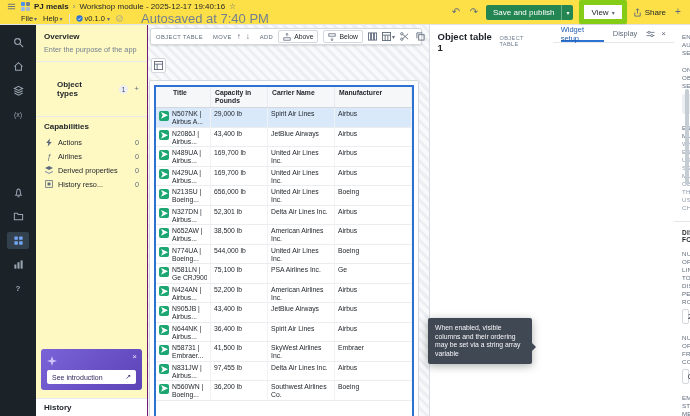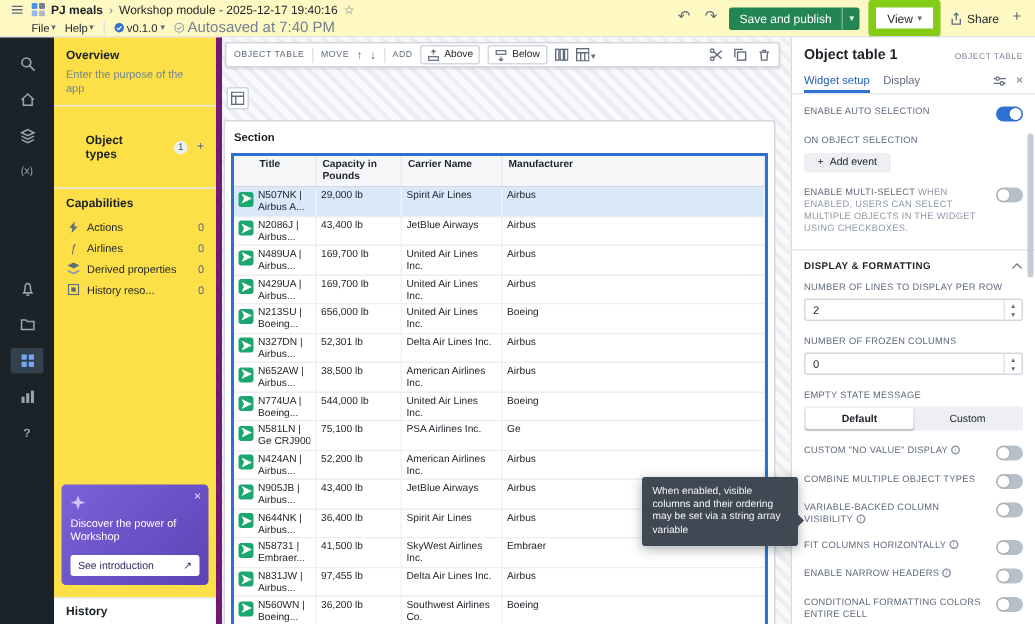--- a/index.html
+++ b/index.html
@@ -2,52 +2,52 @@
 <html><head>
 <meta charset="utf-8">
 <style>
   *{box-sizing:border-box;margin:0;padding:0}
   html,body{width:690px;height:416px;overflow:hidden}
   body{font-family:"Liberation Sans",sans-serif;color:#1c2127;background:#fff;font-size:9px}
   svg{display:block}
   .app{position:relative;width:690px;height:416px;display:flex;flex-direction:column;overflow:hidden}
 
   
-  .topbar{flex:0 0 24px;display:flex;align-items:center;justify-content:space-between;border-bottom:1px solid #e1e3e8;padding:0 6px 0 5px;background:#fef9c3}
+  .topbar{flex:0 0 24px;display:flex;align-items:center;justify-content:space-between;border-bottom:1px solid #e1e3e8;padding:0 6px 0 5px;background:#fde047}
   .tb-left{display:flex;flex-direction:column;justify-content:center;gap:1px}
   .tb-row{display:flex;align-items:center;gap:4px;height:11px}
   .tb-row2{margin-left:16px;gap:6px}
   .app-name{font-weight:bold;font-size:8px}
   .crumb-sep{color:#738091;font-size:8px}
   .module-title{font-size:8px;color:#1c2127}
   .star{color:#5f6b7c;font-size:8px}
   .menu-item{font-size:7.5px;color:#1c2127;display:flex;align-items:center;gap:1px}
   .caret{font-size:6px;color:#5f6b7c}
   .tb-divider{width:1px;height:9px;background:#e1e3e8}
   .version-badge{display:flex;align-items:center;gap:2px;font-size:7.5px;color:#1c2127}
-  .autosave{display:flex;align-items:center;gap:2px;font-size:10px;color:#738091}
+  .autosave{display:flex;align-items:center;gap:18px;font-size:13px;color:#738091}
   .tb-right{display:flex;align-items:center;gap:6px}
   .icon-btn{color:#5f6b7c;font-size:10px;line-height:10px;display:flex;align-items:center;justify-content:center;min-width:12px;height:14px;cursor:pointer}
   .btn-save{display:flex;align-items:stretch;background:#238551;color:#fff;border-radius:2px;overflow:hidden;font-size:8px;cursor:pointer}
   .btn-save .main-part{padding:3px 7px;display:flex;align-items:center}
   .btn-save .caret-part{padding:3px 4px;border-left:1px solid rgba(255,255,255,.35);display:flex;align-items:center;font-size:6px}
   .btn-view{display:flex;align-items:center;gap:3px;background:#fff;border:5px solid #84cc16;border-radius:2px;padding:2.5px 7px;font-size:8px;box-shadow:0 1px 1px rgba(17,20,24,.08);cursor:pointer}
   .btn-share{display:flex;align-items:center;gap:3px;font-size:8px;color:#1c2127;cursor:pointer}
 
   
   .main{flex:1;display:flex;min-height:0}
 
   
   .leftnav{flex:0 0 36px;background:#1b2329;display:flex;flex-direction:column;align-items:center;padding:9px 0 0;gap:7px}
   .nav-icon{width:22px;height:17px;display:flex;align-items:center;justify-content:center;color:#9aa5b1;border-radius:2px;cursor:pointer;font-size:7px}
   .nav-icon.lower-first{margin-top:54px}
   .nav-icon.active{background:#33414e;color:#74a8f7}
 
   
-  .leftpanel{flex:0 0 112px;border-right:4px solid #701a75;background:#fde047;position:relative;padding-top:7px}
+  .leftpanel{flex:0 0 112px;border-right:1px solid #701a75;background:#fef9c3;position:relative;padding-top:7px}
   .lp-pad{padding:0 8px}
   .lp-title{font-size:8px;font-weight:bold;margin-bottom:4px}
   .lp-placeholder{font-size:7.3px;color:#738091;line-height:9px;margin-bottom:7px}
   .lp-divider{height:1px;background:#e8eaed;margin:5px 0}
   .lp-head{display:flex;align-items:center;gap:3px;margin-bottom:4px}
   .count-badge{font-size:6.5px;color:#404854;background:#edeff2;border-radius:6px;padding:0 3px;line-height:9px}
   .lp-head .spacer{flex:1}
   .mini-icon{color:#5f6b7c;font-size:8px;line-height:8px;cursor:pointer}
   .object-item{display:flex;align-items:center;gap:4px;background:#f6f7f9;border-radius:2px;padding:3px 4px;font-size:7.3px;cursor:pointer}
   .obj-chip{width:10px;height:10px;flex:0 0 10px;border-radius:2px;background:#1ba672;display:flex;align-items:center;justify-content:center}
@@ -79,21 +79,21 @@
   .th{font-size:6.8px;font-weight:bold;padding:2px 4px;line-height:8px;border-right:1px solid #e8eaed;overflow:hidden}
   .th.c0{padding-left:17px}
   .trow{height:19.5px;border-bottom:1px solid #ebedf0;cursor:pointer;background:#fff}
   .trow.selected{background:#d9e9fa}
   .tcell{font-size:6.8px;line-height:8px;padding:2px 3px;border-right:1px solid #f0f2f4;overflow:hidden;display:flex;align-items:flex-start;gap:3px}
   .tcell .obj-chip{width:10px;height:10px;margin-top:.5px}
   .t-lines{display:flex;flex-direction:column;overflow:hidden}
   .t-lines span{white-space:nowrap;overflow:hidden}
 
   
-  .rightpanel{flex:0 0 163px;border-left:1px solid #d8dde3;background:#fff;display:flex;flex-direction:column;position:relative}
+  .rightpanel{flex:0 0 163px;border-left:1px solid #d8dde3;background:#fff;display:flex;position:relative}
   .rp-header{display:flex;align-items:baseline;justify-content:space-between;padding:6px 8px 3px}
   .rp-title{font-size:9.5px;font-weight:bold}
   .rp-type{font-size:5.6px;color:#738091;letter-spacing:.4px}
   .rp-tabs{display:flex;align-items:center;gap:9px;padding:0 8px;border-bottom:1px solid #e5e8eb;height:18px}
   .rp-tab{font-size:7.5px;color:#5f6b7c;height:100%;display:flex;align-items:center;cursor:pointer}
   .rp-tab.active{color:#215db0;font-weight:normal;box-shadow:inset 0 -2px 0 #2d72d2}
   .rp-tab-icons{margin-left:auto;display:flex;gap:6px;align-items:center;color:#5f6b7c}
   .rp-body{flex:1;overflow:hidden;padding:8px 8px 0;position:relative}
   .setting-row{display:flex;align-items:flex-start;justify-content:space-between;gap:6px;margin-bottom:9px}
   .setting-label{font-size:6.2px;color:#5f6b7c;letter-spacing:.2px;line-height:8px;flex:1;text-transform:uppercase}
@@ -304,21 +304,20 @@
           </div>
       </div>
 
       <div class="promo">
         <span class="promo-close">×</span>
         <div class="promo-spark">
             <svg width="10" height="10" viewBox="0 0 10 10">
               <path d="M5 0l1.2 3.8L10 5 6.2 6.2 5 10 3.8 6.2 0 5l3.8-1.2z" fill="#cfc3f7"></path>
             </svg>
           </div>
-        <div class="promo-title">Discover the power of Workshop</div>
         <div class="promo-cta">
           <span>See introduction</span>
           <span>↗</span>
         </div>
       </div>
       <div class="history-bar">
         <span>History</span>
       </div>
     </aside>
 
@@ -382,21 +381,20 @@
       </div>
 
       <div class="widget-chip">
         <svg width="9" height="9" viewBox="0 0 10 10" fill="none" stroke="#5f6b7c">
             <rect x=".5" y=".5" width="9" height="9"></rect>
             <path d="M.5 3.5h9M3.5 3.5v6"></path>
           </svg>
       </div>
 
       <section class="section-card">
-        <div class="section-title">Section</div>
         <div class="object-table">
           <div class="thead">
               <div class="th c0">Title</div>
               <div class="th c1">Capacity in Pounds</div>
               <div class="th c2">Carrier Name</div>
               <div class="th c3">Manufacturer</div>
             </div>
           <div>
               <div class="trow selected">
                 <div class="tcell c0">

